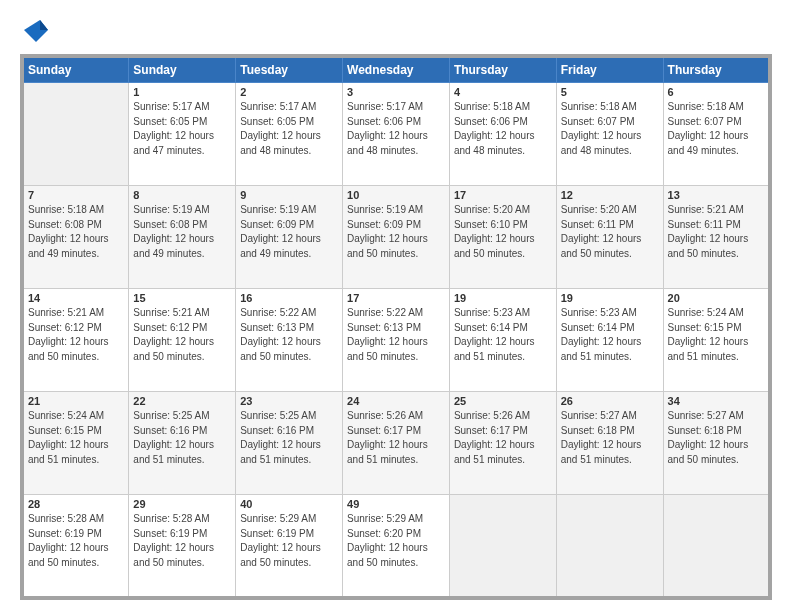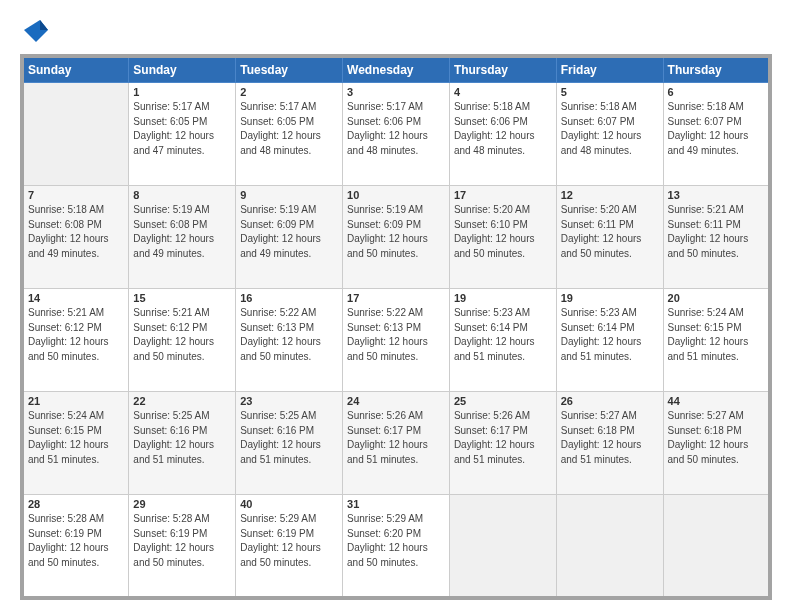--- a/index.html
+++ b/index.html
@@ -249,39 +249,39 @@
           </td>
           <td>
             <span class="day-number">25</span>
             <div class="day-info">Sunrise: 5:26 AM<br>Sunset: 6:17 PM<br>Daylight: 12 hours<br>and 51 minutes.</div>
           </td>
           <td>
             <span class="day-number">26</span>
             <div class="day-info">Sunrise: 5:27 AM<br>Sunset: 6:18 PM<br>Daylight: 12 hours<br>and 51 minutes.</div>
           </td>
           <td>
-            <span class="day-number">44</span>
+            <span class="day-number">34</span>
             <div class="day-info">Sunrise: 5:27 AM<br>Sunset: 6:18 PM<br>Daylight: 12 hours<br>and 50 minutes.</div>
           </td>
         </tr>
         <tr class="row-odd">
           <td>
             <span class="day-number">28</span>
             <div class="day-info">Sunrise: 5:28 AM<br>Sunset: 6:19 PM<br>Daylight: 12 hours<br>and 50 minutes.</div>
           </td>
           <td>
             <span class="day-number">29</span>
             <div class="day-info">Sunrise: 5:28 AM<br>Sunset: 6:19 PM<br>Daylight: 12 hours<br>and 50 minutes.</div>
           </td>
           <td>
             <span class="day-number">40</span>
             <div class="day-info">Sunrise: 5:29 AM<br>Sunset: 6:19 PM<br>Daylight: 12 hours<br>and 50 minutes.</div>
           </td>
           <td>
-            <span class="day-number">31</span>
+            <span class="day-number">49</span>
             <div class="day-info">Sunrise: 5:29 AM<br>Sunset: 6:20 PM<br>Daylight: 12 hours<br>and 50 minutes.</div>
           </td>
           <td class="empty"></td>
           <td class="empty"></td>
           <td class="empty"></td>
         </tr>
       </tbody>
   </table>
 </div>
 

